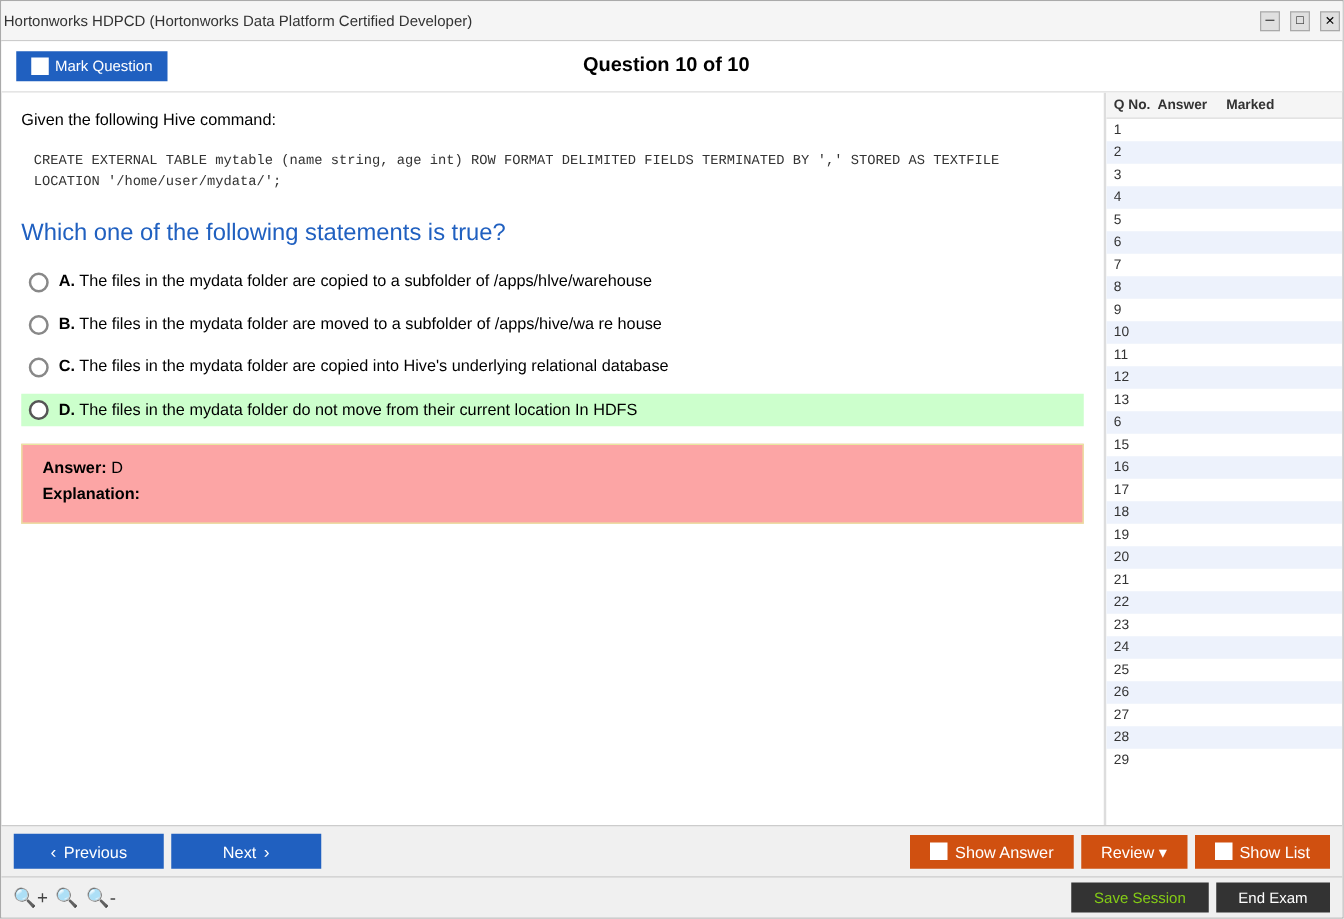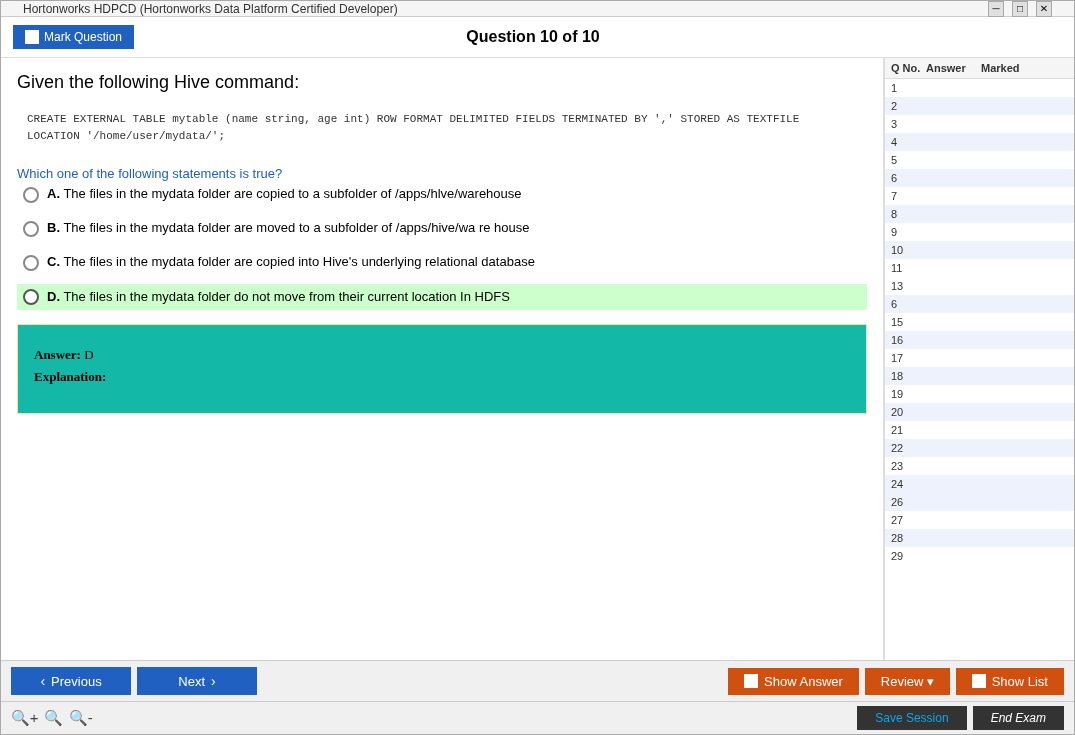--- a/index.html
+++ b/index.html
@@ -1,53 +1,53 @@
 <!DOCTYPE html>
 <html><head>
   <meta charset="utf-8">
   <style>
     * { box-sizing: border-box; margin: 0; padding: 0; }
     body { font-family: Arial, sans-serif; font-size: 13px; background: #f0f0f0; width: 1075px; height: 735px; overflow: hidden; }
 
     .window { width: 1075px; height: 735px; background: #fff; border: 1px solid #aaa; display: flex; flex-direction: column; }
 
     
-    .titlebar { background: #f5f5f5; border-bottom: 1px solid #ccc; padding: 5px 22px; display: flex; align-items: center; justify-content: space-between; height: 16px; }
+    .titlebar { background: #f5f5f5; border-bottom: 1px solid #ccc; padding: 5px 2px; display: flex; align-items: center; justify-content: space-between; height: 32px; }
     .titlebar-title { font-size: 12px; color: #333; }
     .titlebar-controls { display: flex; gap: 8px; align-items: center; }
     .titlebar-btn { width: 16px; height: 16px; border: 1px solid #aaa; background: #e0e0e0; cursor: pointer; display: flex; align-items: center; justify-content: center; font-size: 10px; }
 
     
     .main { display: flex; flex-direction: column; flex: 1; overflow: hidden; }
 
     
     .toolbar { padding: 8px 12px; display: flex; align-items: center; justify-content: space-between; border-bottom: 1px solid #ddd; background: #fff; }
     .mark-btn { background: #2060c0; color: #fff; border: none; padding: 5px 12px; font-size: 12px; cursor: pointer; display: flex; align-items: flex-end; gap: 5px; }
     .mark-btn-icon { width: 14px; height: 14px; background: #fff; display: inline-block; }
     .question-title { font-size: 16px; font-weight: bold; color: #000; }
 
     
     .content-area { display: flex; flex: 1; overflow: hidden; }
 
     
     .left-panel { flex: 1; padding: 14px 16px; overflow-y: auto; border-right: 1px solid #ddd; }
 
-    .question-intro { font-size: 18px; color: #000; margin-bottom: 10px; }
+    .question-intro { font-size: 13px; color: #000; margin-bottom: 10px; }
     .code-block { background: #fff; font-family: 'Courier New', monospace; font-size: 11px; color: #333; padding: 8px 10px; border: none; margin-bottom: 14px; line-height: 1.5; }
-    .question-text { font-size: 13px; color: #2060c0; }
+    .question-text { font-size: 19px; color: #2060c0; margin-bottom: 14px; }
 
     
     .option { display: flex; align-items: center; gap: 8px; margin-bottom: 8px; padding: 4px 6px; cursor: pointer; }
     .option.selected { background: #ccffcc; }
     .option-radio { width: 16px; height: 16px; border-radius: 50%; border: 2px solid #888; background: #fff; flex-shrink: 0; margin-top: 1px; }
     .option-text { font-size: 13px; color: #000; line-height: 1.4; }
     .option-text .option-letter { font-weight: bold; }
 
     
-    .answer-box { background: #14b8a6; border: 1px solid #e8e8a0; padding: 22px 16px; margin-top: 14px; font-family: Liberation Serif, serif; }
+    .answer-box { background: #fca5a5; border: 1px solid #e8e8a0; padding: 10px 16px; margin-top: 14px; }
     .answer-box .answer-line { font-size: 13px; margin-bottom: 6px; }
     .answer-box .answer-line strong { font-weight: bold; }
 
     
     .right-panel { width: 190px; overflow-y: auto; border-left: 1px solid #ddd; }
     .right-panel-header { display: flex; align-items: center; padding: 4px 6px; background: #f5f5f5; border-bottom: 1px solid #ddd; }
     .right-panel-header .col { font-size: 11px; color: #333; font-weight: bold; }
     .col-qno { width: 35px; }
     .col-answer { width: 55px; }
     .col-marked { flex: 1; }
@@ -67,22 +67,22 @@
     .show-answer-icon { width: 14px; height: 14px; background: #fff; display: inline-block; }
     .review-btn { background: #d05010; color: #fff; border: none; padding: 6px 16px; font-size: 13px; cursor: pointer; }
     .show-list-btn { background: #d05010; color: #fff; border: none; padding: 6px 16px; font-size: 13px; cursor: pointer; display: flex; align-items: center; gap: 6px; }
     .show-list-icon { width: 14px; height: 14px; background: #fff; display: inline-block; position: relative; }
 
     
     .zoom-bar { border-top: 1px solid #ccc; background: #f0f0f0; padding: 4px 10px; display: flex; align-items: center; gap: 10px; justify-content: space-between; }
     .zoom-controls { display: flex; gap: 6px; align-items: center; }
     .zoom-btn { background: none; border: none; cursor: pointer; font-size: 15px; color: #444; }
     .action-btns { display: flex; gap: 6px; }
-    .save-btn { background: #333; color: #0ea5e9; border: none; padding: 5px 18px; font-size: 12px; cursor: pointer; }
-    .end-btn { background: #333; color: #fff; border: none; padding: 5px 18px; font-size: 12px; cursor: pointer; font-style: italic; }
+    .save-btn { background: #333; color: #84cc16; border: none; padding: 5px 18px; font-size: 12px; cursor: pointer; }
+    .end-btn { background: #333; color: #fff; border: none; padding: 5px 18px; font-size: 12px; cursor: pointer; }
 
     
     ::-webkit-scrollbar { width: 8px; }
     ::-webkit-scrollbar-track { background: #f0f0f0; }
     ::-webkit-scrollbar-thumb { background: #aaa; }
   </style>
 </head>
 <body>
 
 <div class="window">
@@ -200,20 +200,25 @@
             <div class="q-row alt">
               <span class="qno">10</span>
               <span class="qans"></span>
               <span class="qmarked"></span>
             </div>
             <div class="q-row">
               <span class="qno">11</span>
               <span class="qans"></span>
               <span class="qmarked"></span>
             </div>
+            <div class="q-row alt">
+              <span class="qno">12</span>
+              <span class="qans"></span>
+              <span class="qmarked"></span>
+            </div>
             <div class="q-row">
               <span class="qno">13</span>
               <span class="qans"></span>
               <span class="qmarked"></span>
             </div>
             <div class="q-row alt">
               <span class="qno">6</span>
               <span class="qans"></span>
               <span class="qmarked"></span>
             </div>
@@ -257,20 +262,25 @@
               <span class="qans"></span>
               <span class="qmarked"></span>
             </div>
             <div class="q-row">
               <span class="qno">23</span>
               <span class="qans"></span>
               <span class="qmarked"></span>
             </div>
             <div class="q-row alt">
               <span class="qno">24</span>
+              <span class="qans"></span>
+              <span class="qmarked"></span>
+            </div>
+            <div class="q-row">
+              <span class="qno">25</span>
               <span class="qans"></span>
               <span class="qmarked"></span>
             </div>
             <div class="q-row alt">
               <span class="qno">26</span>
               <span class="qans"></span>
               <span class="qmarked"></span>
             </div>
             <div class="q-row">
               <span class="qno">27</span>

